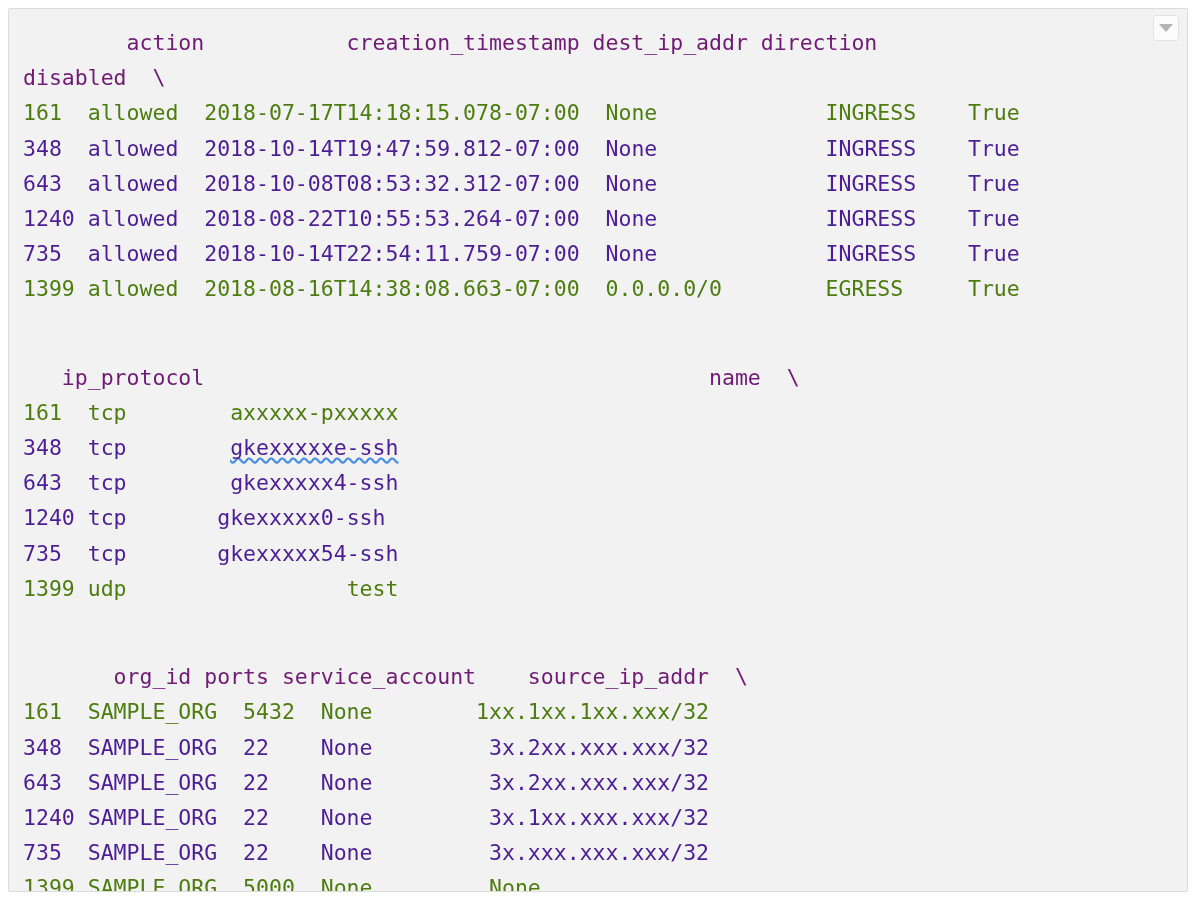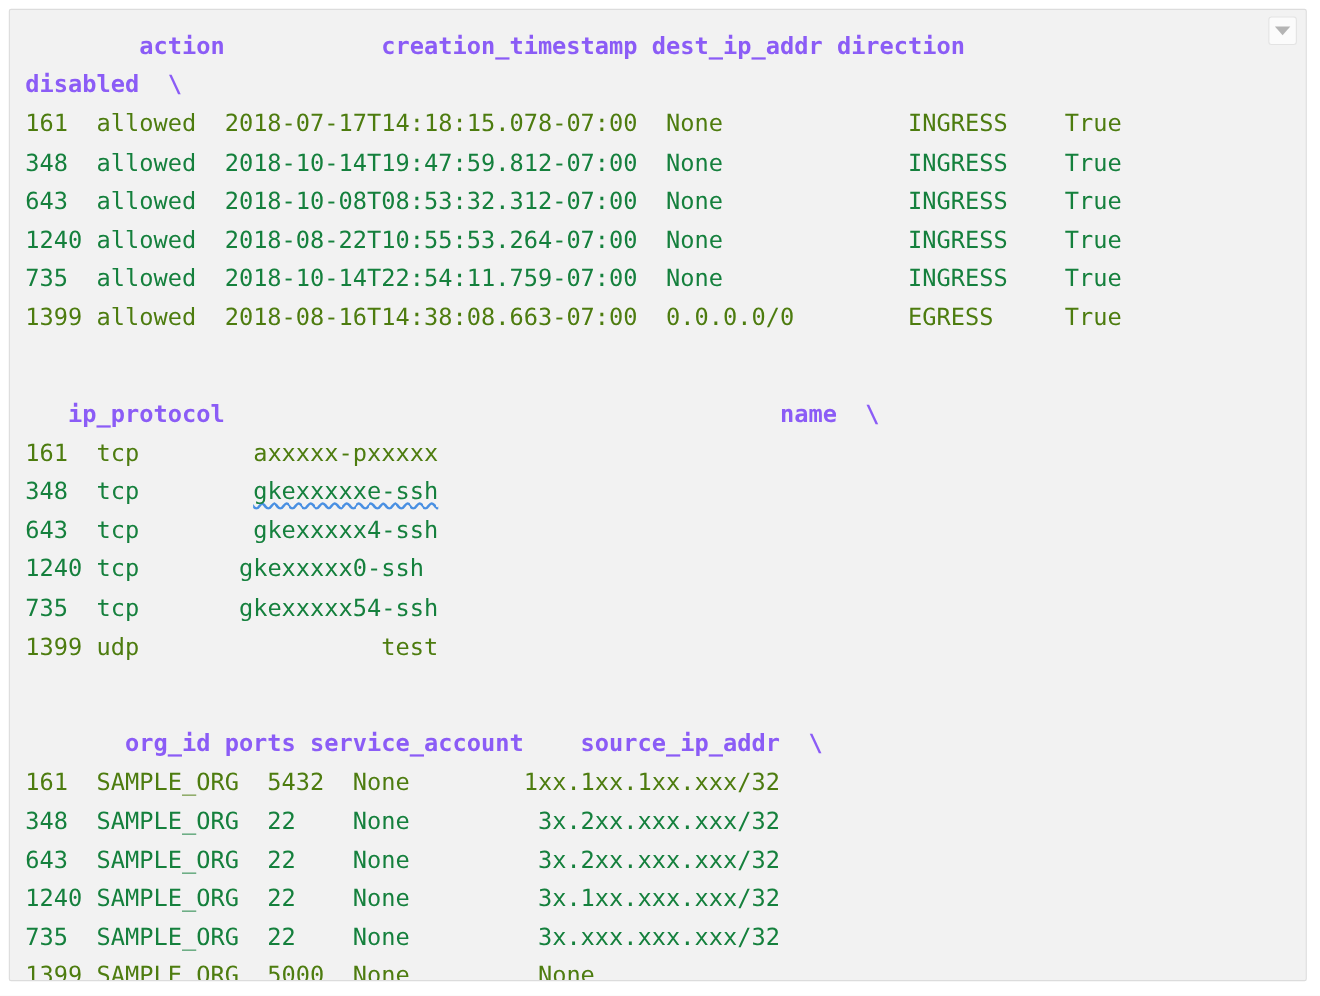--- a/index.html
+++ b/index.html
@@ -70,24 +70,24 @@
 
   .line {
     white-space: pre;
     height: 35.2px;
     padding-left: 14px;
   }
   .blank { height: 35.2px; }
   .blank-half { height: 18px; }
 
   .hdr {
-    font-weight: bold;
-    color: #8b5cf6;
+    font-weight: normal;
+    color: #701a75;
   }
-  .grey { color: #15803d; }
+  .grey { color: #4c1d95; }
   .red  { color: #4d7c0f; }
 
   .misspelled {
     text-decoration: underline wavy #4a90e2;
     text-decoration-skip-ink: none;
     text-underline-offset: 2px;
   }
 </style>
 </head>
 <body>

